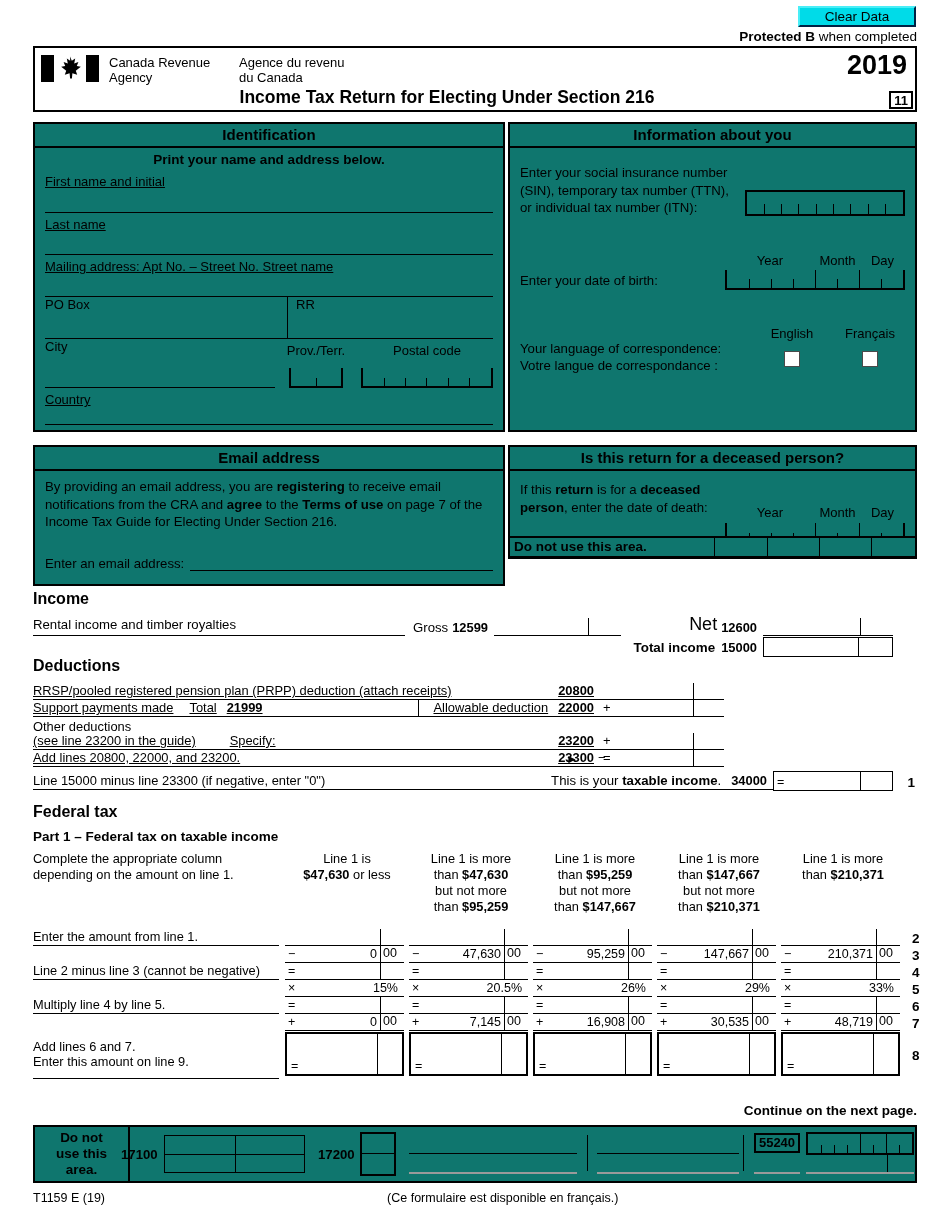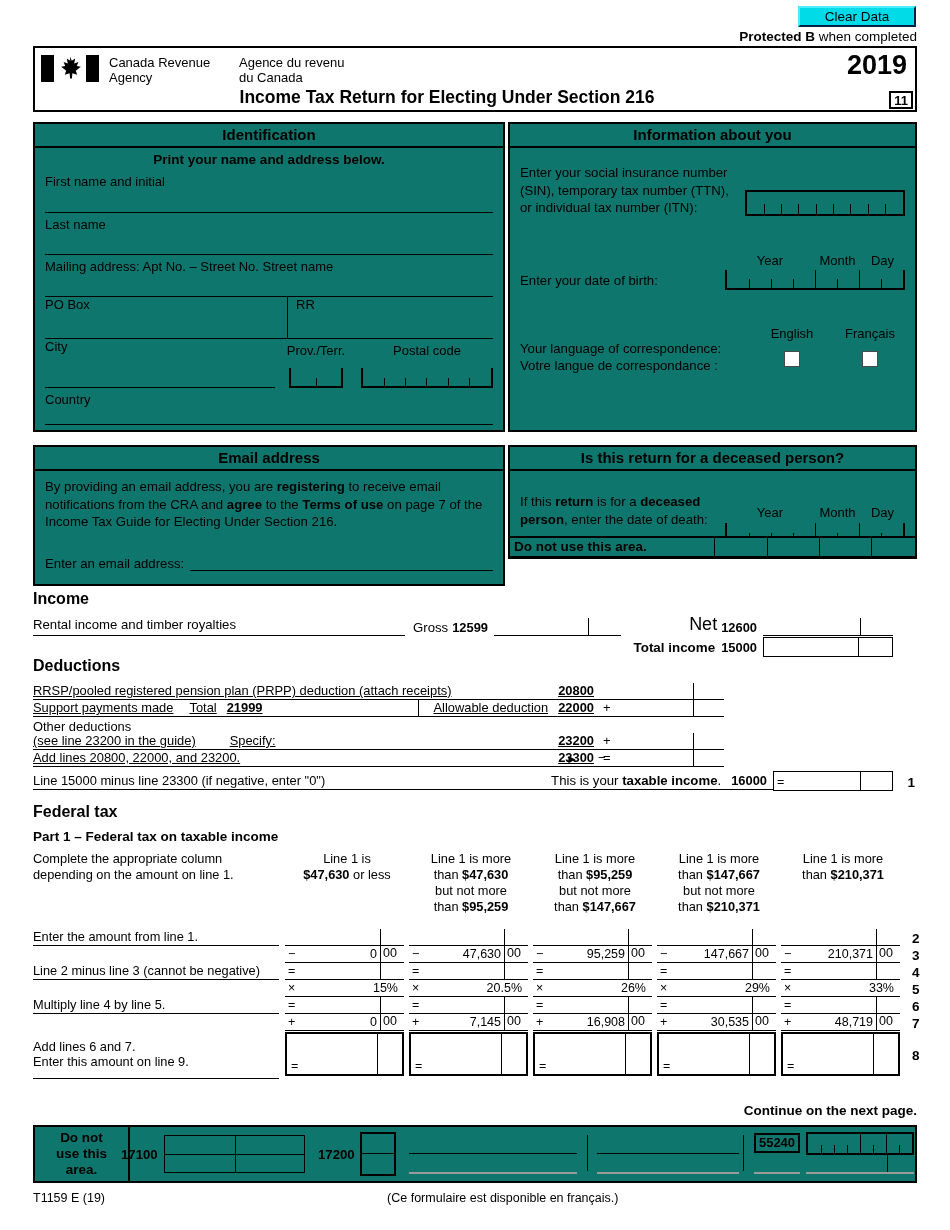--- a/index.html
+++ b/index.html
@@ -26,21 +26,21 @@
   .hdr .year { position: absolute; top: 2px; right: 8px; font-size: 27px; font-weight: bold; }
   .hdr .title { position: absolute; bottom: 2px; left: 0; right: 0; text-align: center; padding-right: 56px; font-size: 17.5px; font-weight: bold; }
   .pagecode { position: absolute; right: 2px; bottom: 1px; width: 24px; height: 18px; border: 2px solid #000; font-size: 13px; font-weight: bold; text-align: center; line-height: 15px; background:#fff; }
 
   
   .box { position: absolute; border: 2px solid #000; background: #0f766e; }
   .boxtitle { border-bottom: 2px solid #000; text-align: center; font-weight: bold; font-size: 15px; padding: 2px 0 3px; }
 
   
   .fld { margin: 0 10px; border-bottom: 1.2px solid #000; position: relative; }
-  .fld .lab { font-size: 13px; padding-top: 4px; }
+  .fld .lab { font-size: 13px; padding-top: 4px; text-decoration: underline; }
   .instr { text-align: center; font-weight: bold; font-size: 13.5px; height: 22px; padding-top: 4px; }
 
   .comb { display: flex; height: 20px; border-bottom: 2px solid #000; border-left: 2px solid #000; border-right: 2px solid #000; }
   .comb .cell { flex: 1; position: relative; }
   .comb .cell + .cell::before { content: ""; position: absolute; left: -0.5px; bottom: 0; width: 1px; height: 45%; background: #000; }
   .comb .cell.g::before { height: 100%; }
   .combbox { display: flex; border: 2px solid #000; }
   .combbox .cell { flex: 1; position: relative; }
   .combbox .cell + .cell::before { content: ""; position: absolute; left: -0.5px; bottom: 0; width: 1px; height: 42%; background: #000; }
   .combbox .cell.g::before { height: 100%; }
@@ -211,21 +211,21 @@
   <div style="margin:7px 10px 0;font-size:13.2px;line-height:17.5px;width:448px"><span>By providing an email address, you are </span><b>registering</b><span> to receive email notifications from the CRA and </span><b>agree</b><span> to the </span><b>Terms of use</b><span> on page 7 of the Income Tax Guide for Electing Under Section 216.</span></div>
   <div style="display:flex;align-items:flex-end;margin:24px 10px 0">
     <span style="font-size:13.2px">Enter an email address:</span>
     <span style="flex:1;border-bottom:1.2px solid #000;height:16px;margin-left:6px"></span>
   </div>
 </div>
 
 <div class="box" style="left:508px;top:445px;width:409px;height:114px">
   <div class="boxtitle">Is this return for a deceased person?</div>
   <div style="display:flex;margin:0 10px">
-    <div style="width:205px;font-size:13.2px;line-height:17.5px;margin-top:22px"><span>If this </span><b>return</b><span> is for a </span><b>deceased person</b><span>, enter the date of death:</span></div>
+    <div style="width:205px;font-size:13.2px;line-height:17.5px;margin-top:10px"><span>If this </span><b>return</b><span> is for a </span><b>deceased person</b><span>, enter the date of death:</span></div>
     <div style="margin-left:auto;margin-top:34px;width:180px">
       <div class="dhdr">
         <span style="width:90px">Year</span>
         <span style="width:45px">Month</span>
         <span style="width:45px">Day</span>
       </div>
       <div class="comb" style="margin-top:3px">
           <span class="cell"></span>
           <span class="cell"></span>
           <span class="cell"></span>
@@ -351,21 +351,21 @@
         <span class="op">−</span>
         <span class="sp"></span>
         <span class="c"></span>
       </div>
   </div>
 
   <div style="display:flex;align-items:flex-start;height:22px;margin-top:4px;position:relative">
     <div style="flex:1;border-bottom:1.2px solid #000;height:19px;font-size:12.9px;display:flex;align-items:flex-end">
       <span style="padding-bottom:1px">Line 15000 minus line 23300 (if negative, enter "0")</span>
       <span style="margin-left:auto;padding-bottom:1px;font-size:13.2px"><span>This is your </span><b>taxable income</b><span>.</span></span>
-      <span class="dcode">16000</span>
+      <span class="dcode">34000</span>
     </div>
     <div style="width:120px;height:20px;border:1.5px solid #000;position:relative">
       <span style="position:absolute;left:3px;bottom:1px;font-size:12.5px">=</span>
       <span style="position:absolute;right:31px;top:0;bottom:0;border-left:1px solid #000"></span>
     </div>
     <span class="b" style="position:absolute;right:-22px;bottom:3px;font-size:13.5px">1</span>
   </div>
 </div>
 
 <div class="abs" style="left:33px;top:803px;width:910px">

